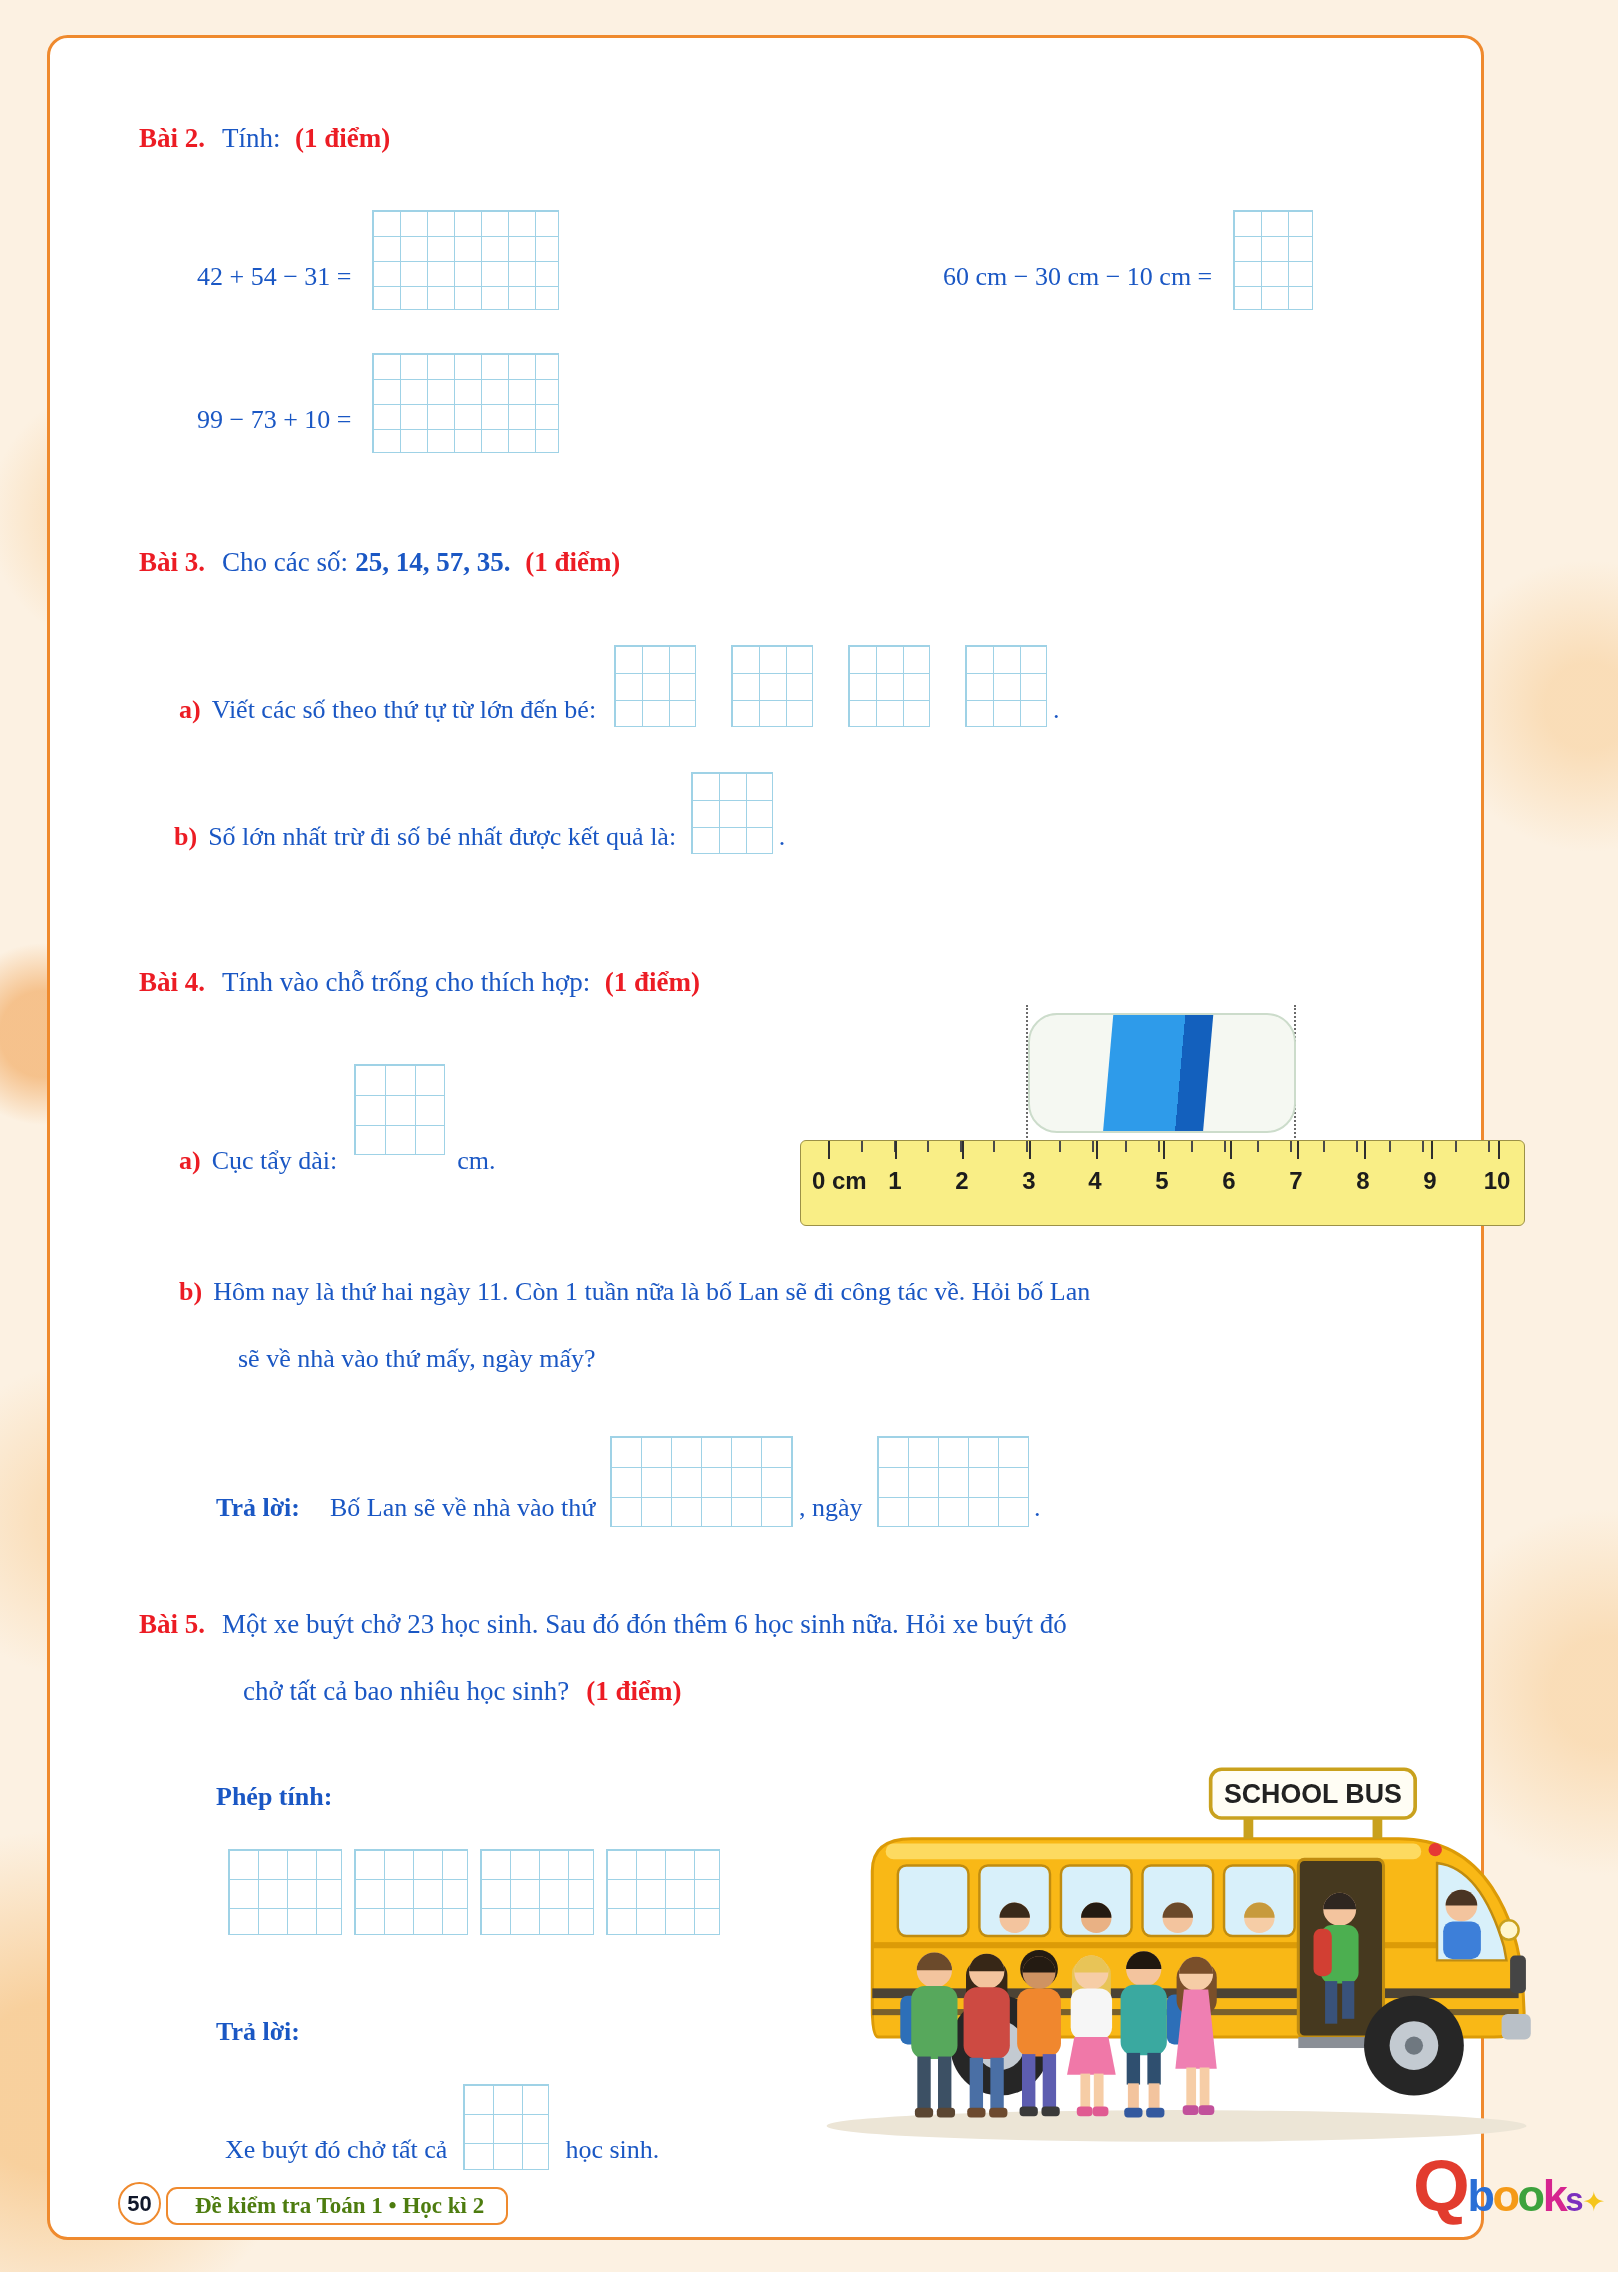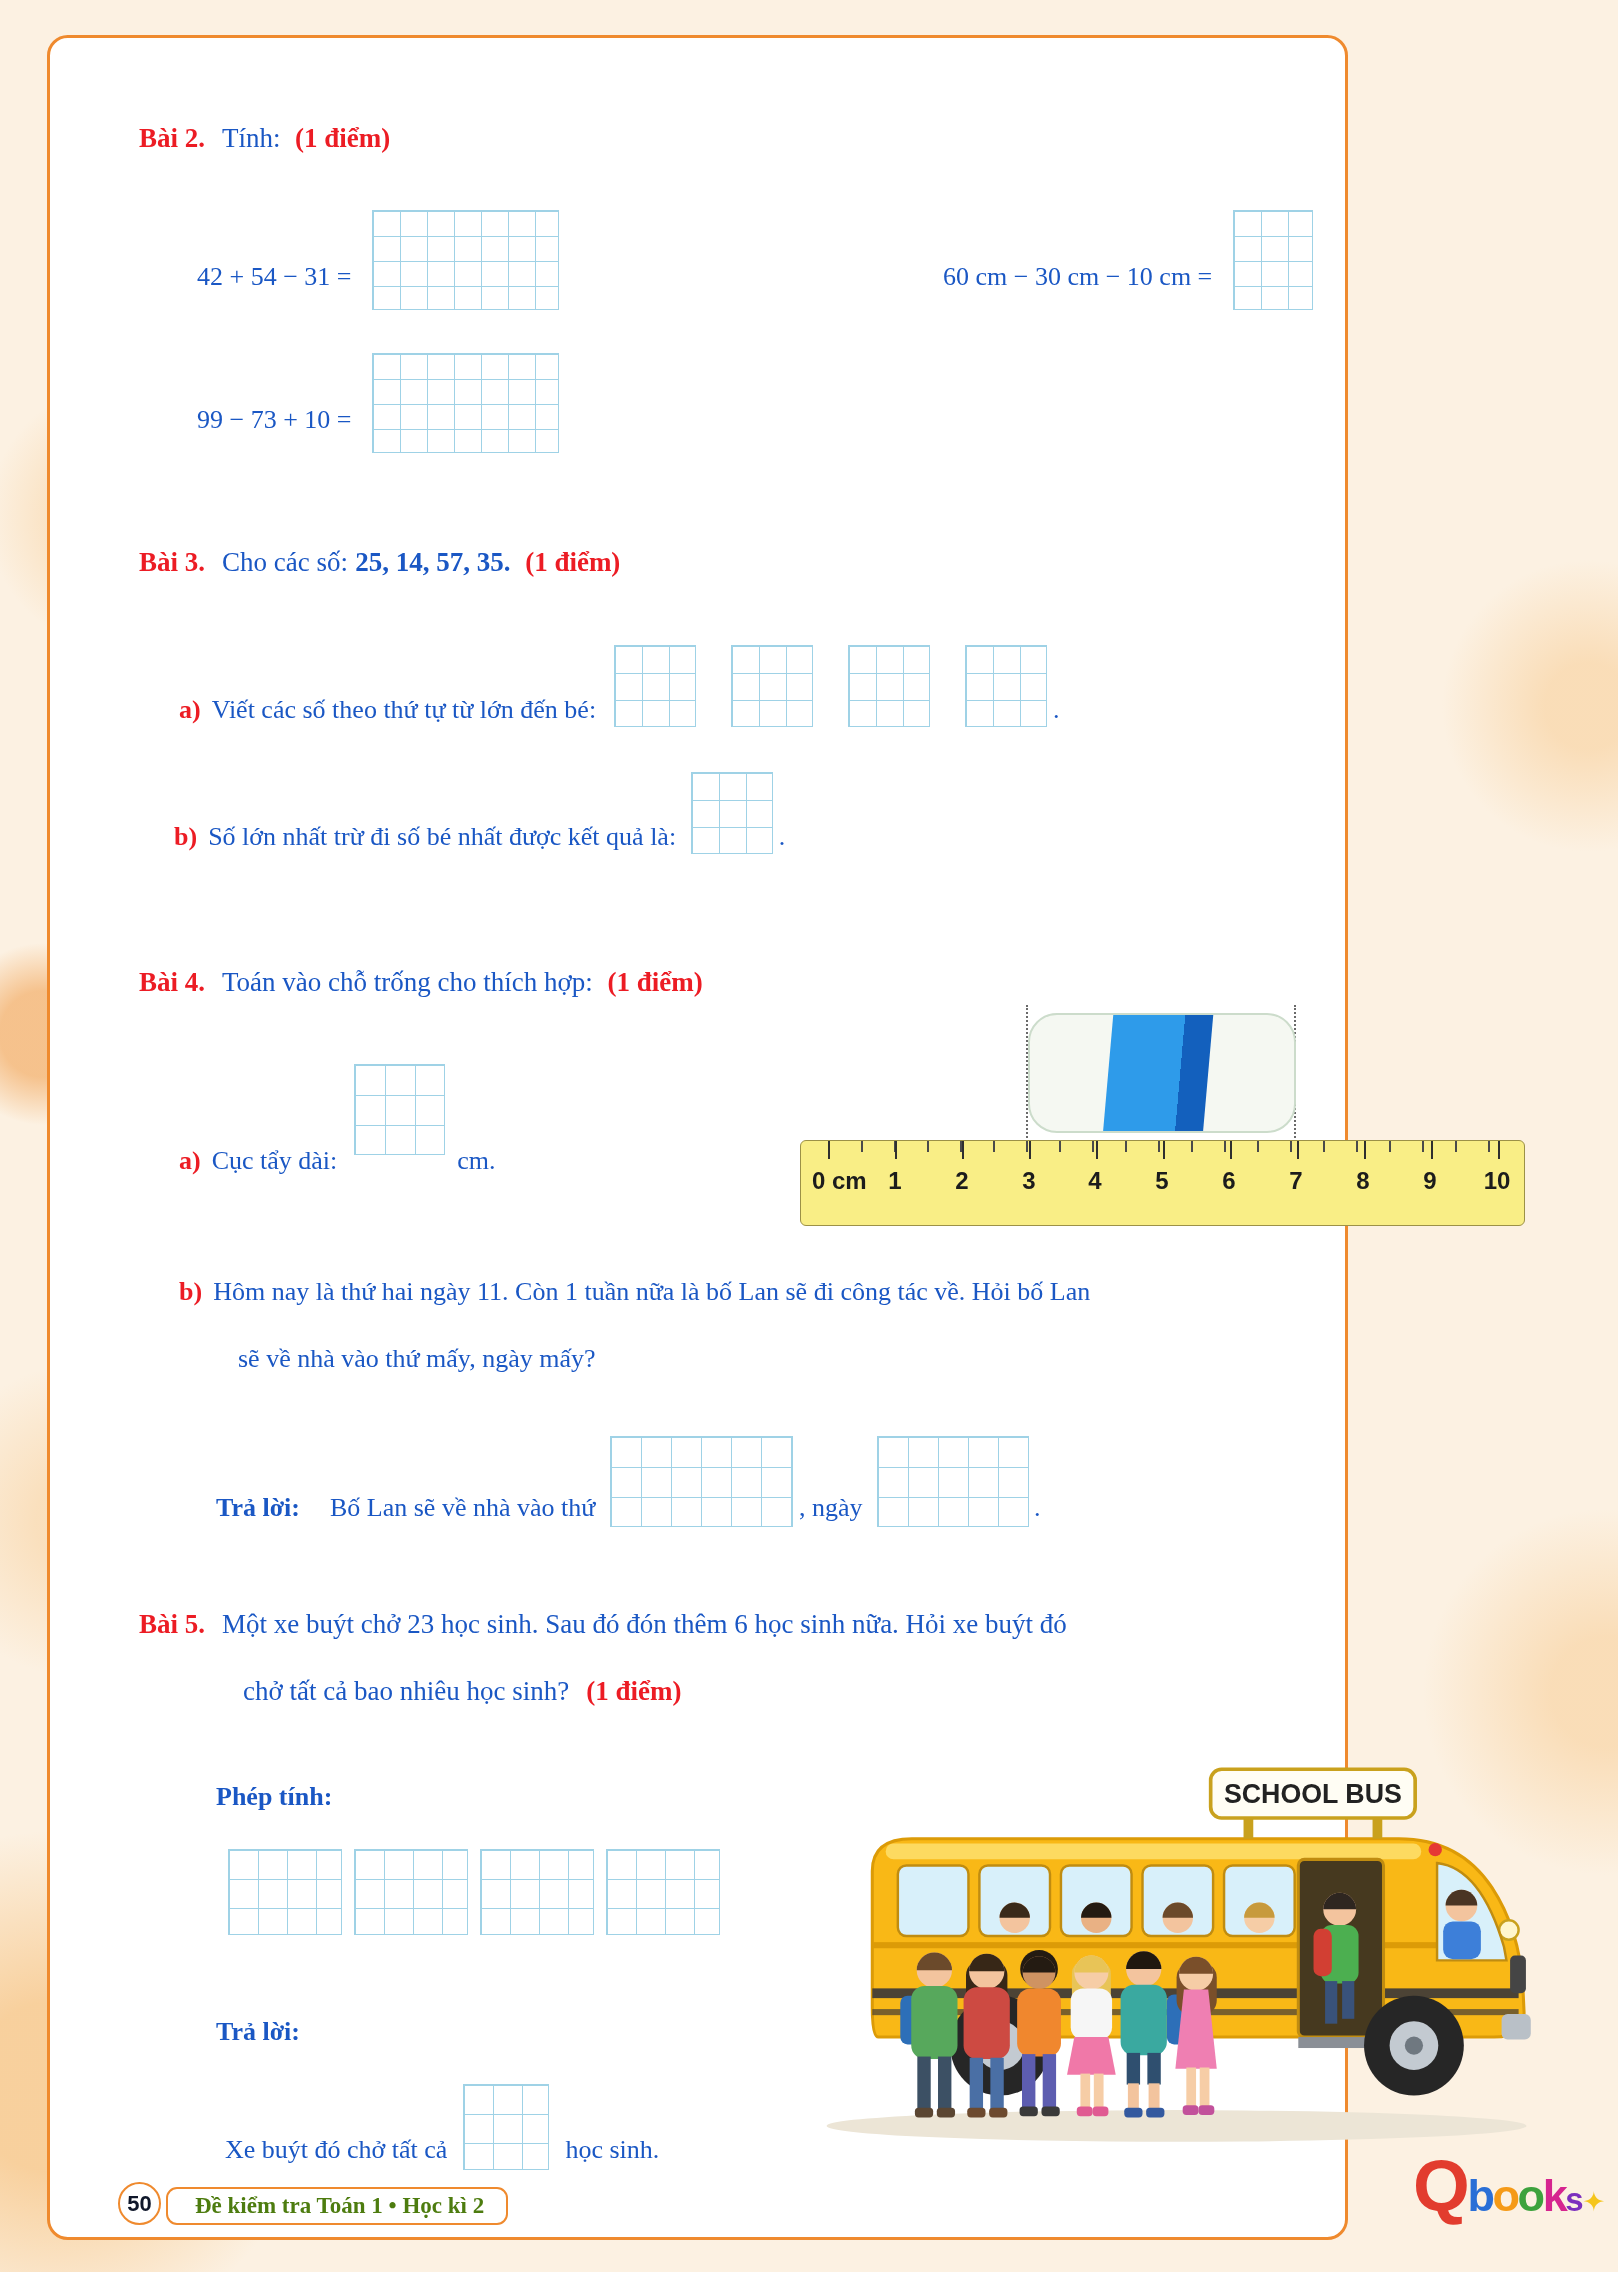--- a/index.html
+++ b/index.html
@@ -11,21 +11,21 @@
     background:
       radial-gradient(circle at 43px 1034px, rgba(240,155,70,0.55) 0 43px, rgba(240,155,70,0) 91px),
       radial-gradient(circle at 55px 2087px, rgba(247,200,140,0.8) 0 85px, rgba(247,200,140,0) 256px),
       radial-gradient(circle at 122px 517px, rgba(249,216,173,0.9) 0 37px, rgba(249,216,173,0) 134px),
       radial-gradient(circle at 85px 1521px, rgba(249,216,173,0.7) 0 49px, rgba(249,216,173,0) 158px),
       radial-gradient(circle at 1588px 706px, rgba(249,216,173,0.8) 0 43px, rgba(249,216,173,0) 146px),
       radial-gradient(circle at 1606px 1692px, rgba(249,216,173,0.8) 0 55px, rgba(249,216,173,0) 183px),
       #fcf1e2;
   }
   .card {
-    position: absolute; left:47px; top:35px; width:1301px; height:2205px;
+    position: absolute; left:47px; top:35px; width:1437px; height:2205px;
     background:#fff; border:3px solid #ef8a2e; border-radius:20.7px;
     font-size:26px;
   }
   .abs { position:absolute; }
   .row { position:absolute; display:flex; align-items:flex-end; white-space:nowrap; }
   .hdr { font-size:27px; white-space:nowrap; }
   .t   { color:#1a57c4; }
   .b   { font-weight:bold; }
   .red { color:#ec1c24; font-weight:bold; }
   .sp12{ margin-left:7.3px; } .sp24{ margin-left:14.6px; } .sp28{ margin-left:17px; }
@@ -124,21 +124,21 @@
   </div>
 
   <div class="row" style="top:734px;left:124px;">
     <span class="red mb4 mr18">b)</span>
     <span class="t mb4">Số lớn nhất trừ đi số bé nhất được kết quả là:</span>
     <div class="grid g-33 ml24"></div>
     <span class="t mb4 ml10">.</span>
   </div>
 
   <div class="abs hdr" style="left:89px;top:929px;">
-    <span class="red">Bài 4.</span><span class="t sp28">Toán vào chỗ trống cho thích hợp:</span><span class="red sp24">(1 điểm)</span>
+    <span class="red">Bài 4.</span><span class="t sp28">Tính vào chỗ trống cho thích hợp:</span><span class="red sp24">(1 điểm)</span>
   </div>
 
   <div class="ruler-wrap">
     <div class="dotline" style="left:226px;"></div>
     <div class="dotline" style="left:494px;"></div>
     <div class="eraser">
       <div class="eraser-sleeve"></div>
     </div>
     <div class="ruler">
       <div class="tickrow-minor"></div>

